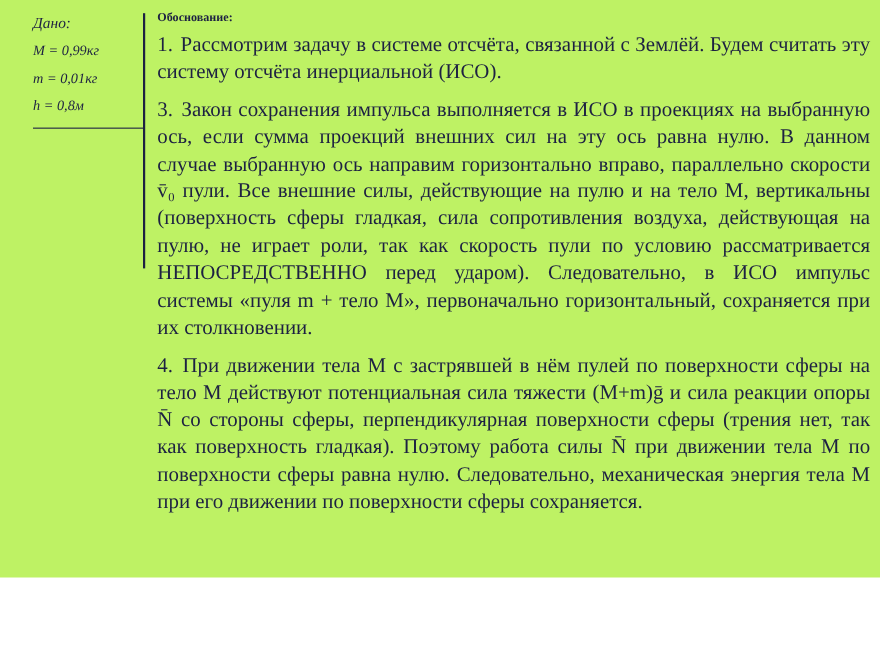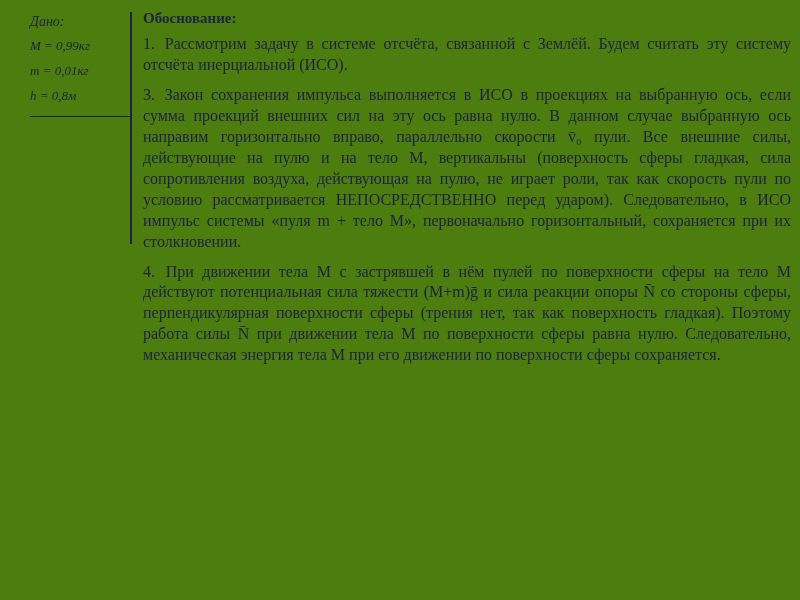--- a/index.html
+++ b/index.html
@@ -10,22 +10,22 @@
   body {
     width: 800px;
     height: 600px;
     font-family: "Liberation Serif", serif;
     color: #1d2142;
     overflow: hidden;
   }
   .page {
     position: relative;
     width: 800px;
-    height: 600px;
-    background: #4d7c0f;
+    height: 525px;
+    background: #bef264;
   }
 
   
   .sidebar {
     position: absolute;
     left: 30px;
     top: 14px;
     width: 98px;
     font-size: 13px;
   }
@@ -80,26 +80,26 @@
 
   
   .content {
     position: absolute;
     left: 143px;
     top: 10px;
     width: 648px;
   }
   .content h2 {
     margin: 0 0 7px 0;
-    font-size: 15px;
+    font-size: 11px;
     font-weight: bold;
   }
   .content p {
     margin: 0 0 9px 0;
-    font-size: 16px;
+    font-size: 19px;
     line-height: 1.31;
     text-align: justify;
   }
   .pnum {
     padding-right: 2px;
   }
 </style>
 </head>
 <body>
 

